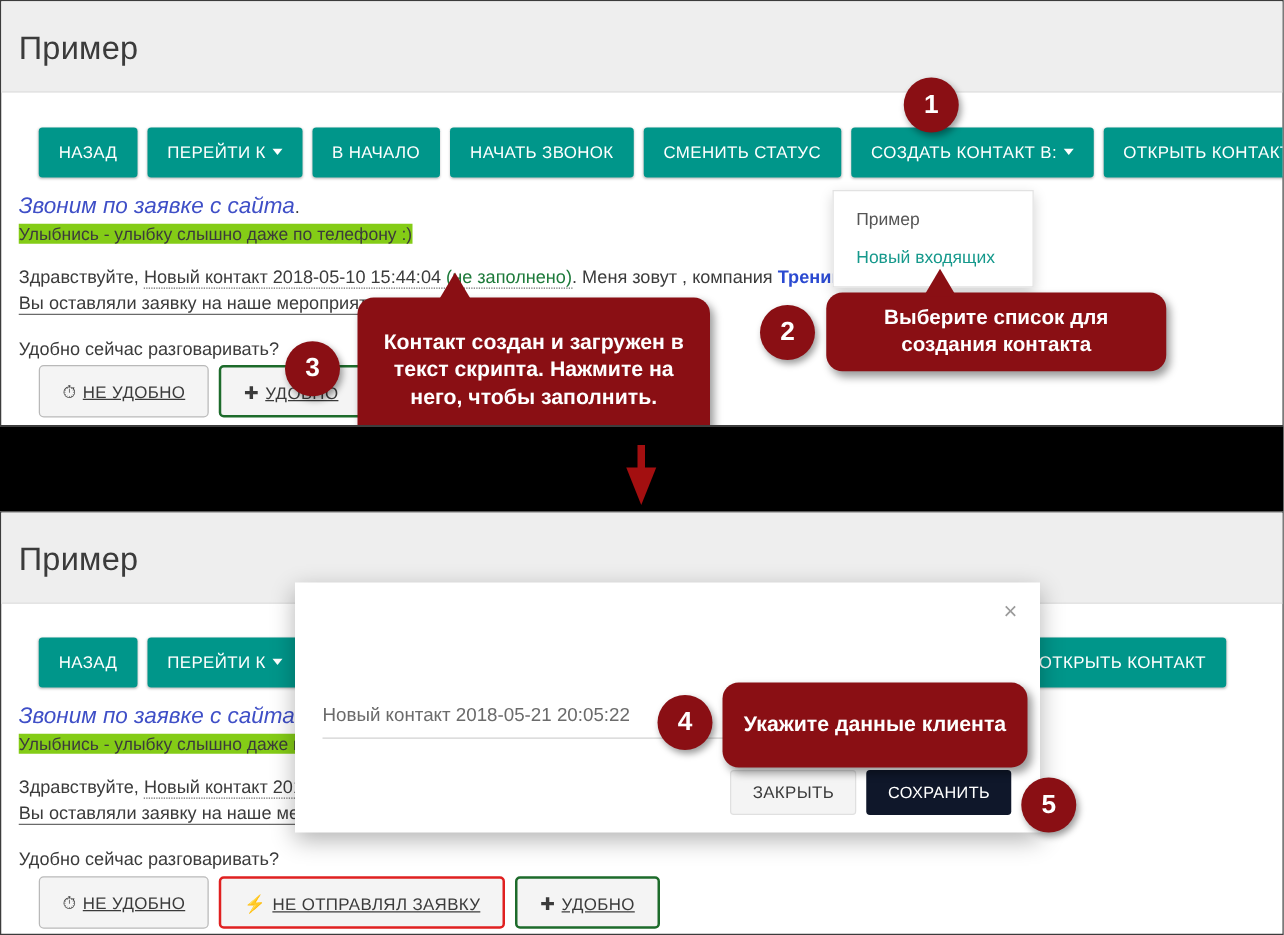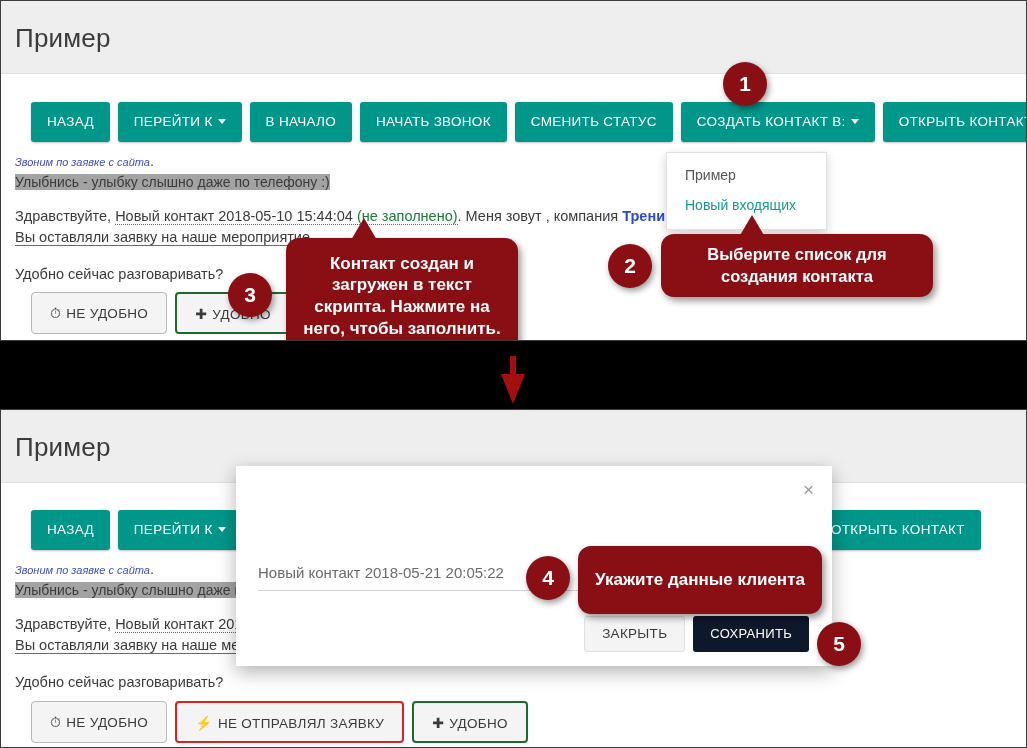--- a/index.html
+++ b/index.html
@@ -110,24 +110,24 @@
     width: 1000px;
     font-size: 14.5px;
     color: #3b3b3b;
     line-height: 1.45;
   }
   #script-top { top: 150px; }
 
   .line-italic {
     color: #3f4fc7;
     font-style: italic;
-    font-size: 11px;
+    font-size: 18px;
   }
   .line-hl {
-    background: #a3a3a3;
+    background: #84cc16;
     display: inline;
     font-size: 14px;
   }
   .para { margin-top: 13px; }
   .contact-link {
     color: #3b3b3b;
     border-bottom: 1px dotted #6a6a6a;
     margin-top: 44px;
   }
   .contact-link .green { color: #1d7a3a; }
@@ -153,20 +153,21 @@
     border-radius: 4px;
     height: 42px;
     line-height: 40px;
     padding: 0 18px;
     font-size: 13.5px;
     color: #3b3b3b;
     letter-spacing: 0.3px;
     white-space: nowrap;
     box-sizing: border-box;
     cursor: pointer;
+    text-decoration: underline;
   }
   .btn-outline.green { border: 2px solid #1d6b2b; }
   .btn-outline.red { border: 2px solid #e02020; }
   .btn-outline .gi { font-size: 14px; margin-right: 5px; display: inline-block; }
 
   
   .callout {
     position: absolute;
     background: #8a0f14;
     color: #ffffff;
@@ -184,21 +185,21 @@
     position: absolute;
     width: 0; height: 0;
     border-left: 13px solid transparent;
     border-right: 13px solid transparent;
     border-bottom: 22px solid #8a0f14;
     top: -20px;
   }
 
   #callout-3 {
     left: 285px; top: 237px;
-    width: 232px; height: 116px;
+    width: 282px; height: 116px;
     font-size: 17px;
     line-height: 1.28;
     padding: 0 10px;
   }
   #callout-3 .tail { left: 65px; }
 
   #callout-2 {
     left: 660px; top: 233px;
     width: 272px; height: 63px;
     font-size: 16.5px;

